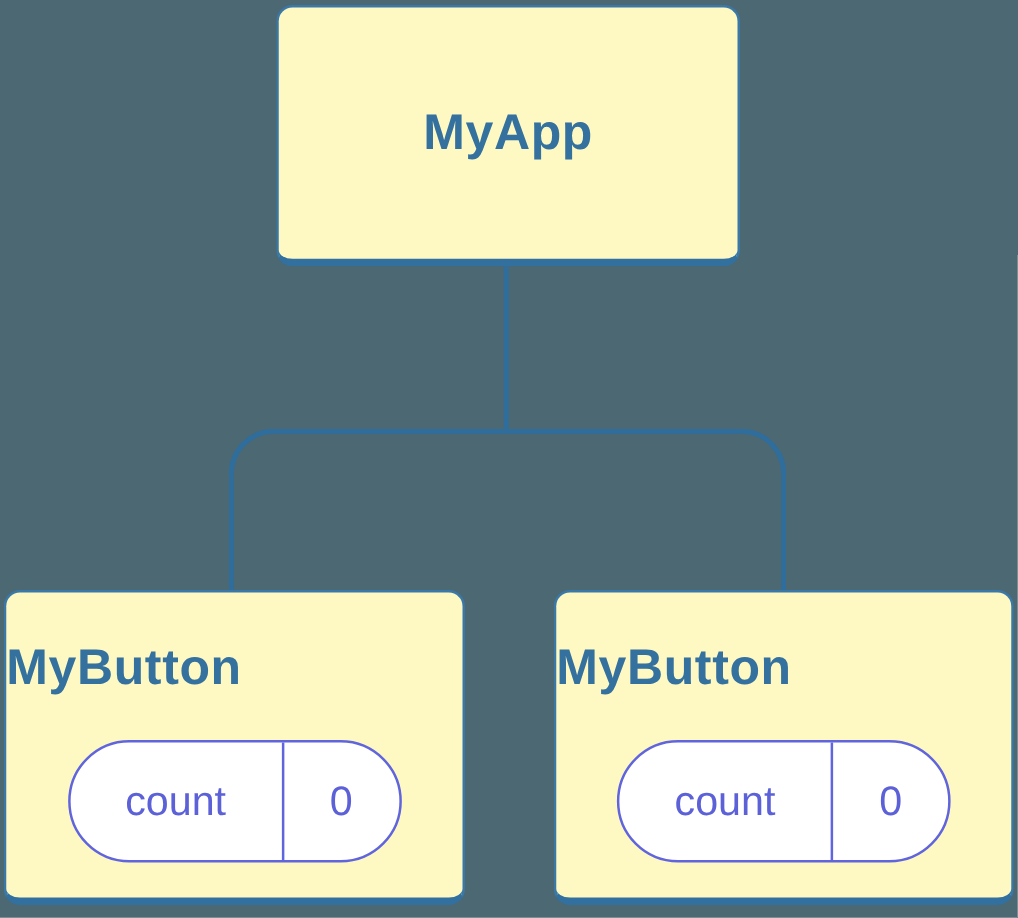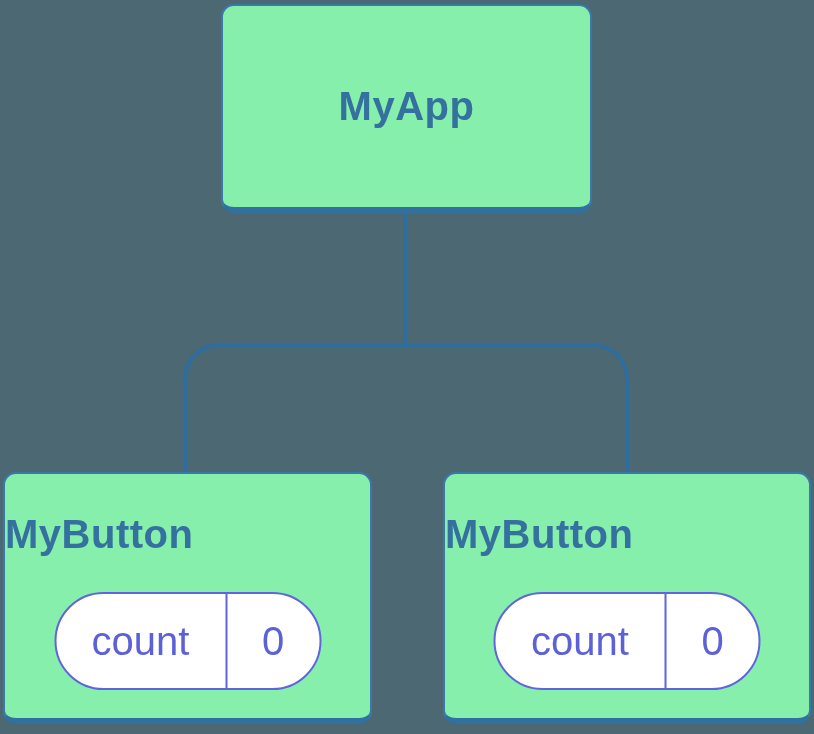--- a/index.html
+++ b/index.html
@@ -6,21 +6,21 @@
   .canvas {
     position: relative;
     width: 814px;
     height: 734px;
     background: #4c6873;
     overflow: hidden;
     font-family: "Liberation Sans", sans-serif;
   }
   .card {
     position: absolute;
-    background: #86efac;
+    background: #fef9c3;
     border: 2px solid #3a78a8;
     border-bottom: 6px solid #31709f;
     border-radius: 13px;
     box-sizing: border-box;
   }
   .card.root {
     left: 221px; top: 4px;
     width: 371px; height: 209px;
     display: flex; align-items: center; justify-content: center;
   }
@@ -60,21 +60,21 @@
     position: absolute;
     top: 118px; left: 50%;
     transform: translateX(-50%);
     width: 267px; height: 98px;
     background: #ffffff;
     border: 2px solid #6165dd;
     border-radius: 50px;
     box-sizing: border-box;
     display: flex;
     color: #5d61d8;
-    font-size: 40px;
+    font-size: 33px;
     font-weight: 400;
   }
   .pill .state-key {
     flex: 1;
     display: flex; align-items: center; justify-content: center;
     border-right: 2px solid #6165dd;
   }
   .pill .state-val {
     width: 92px;
     display: flex; align-items: center; justify-content: center;

